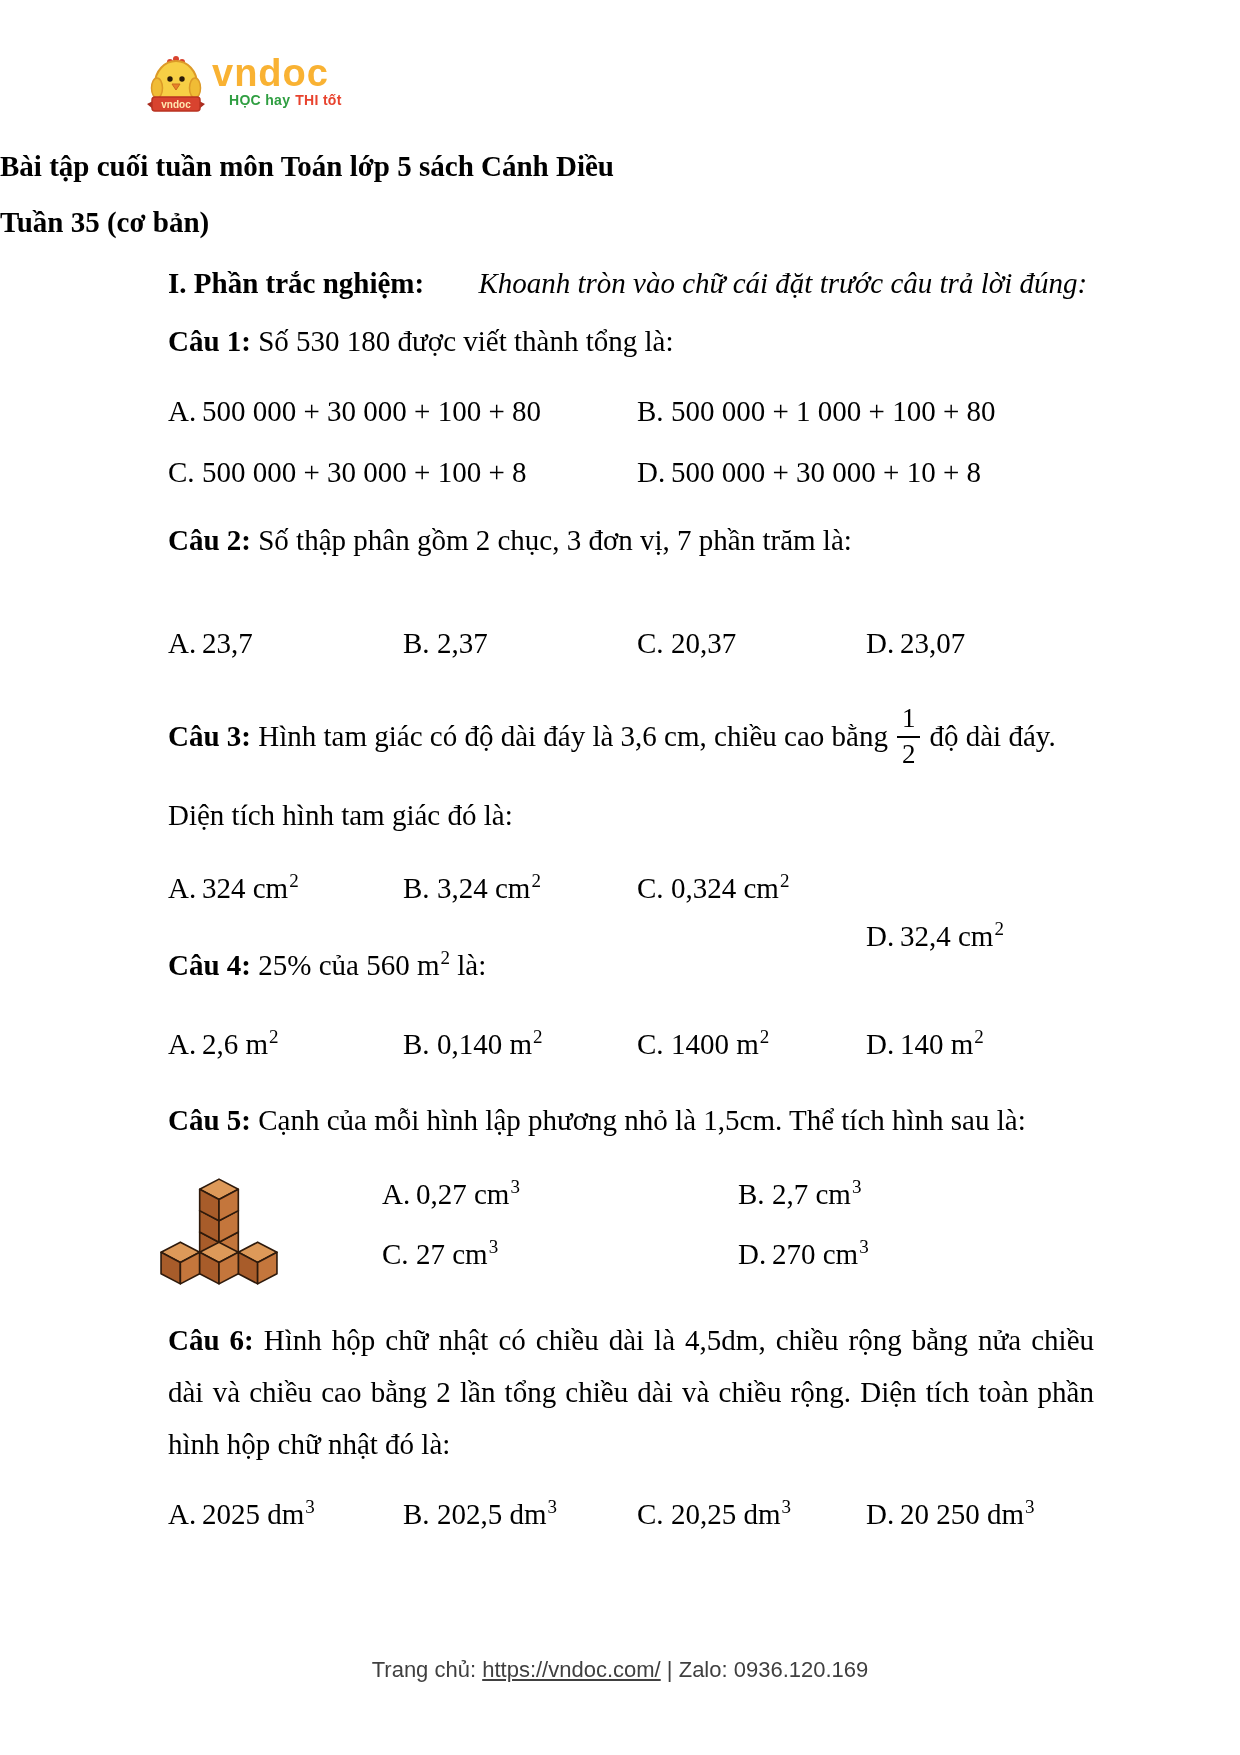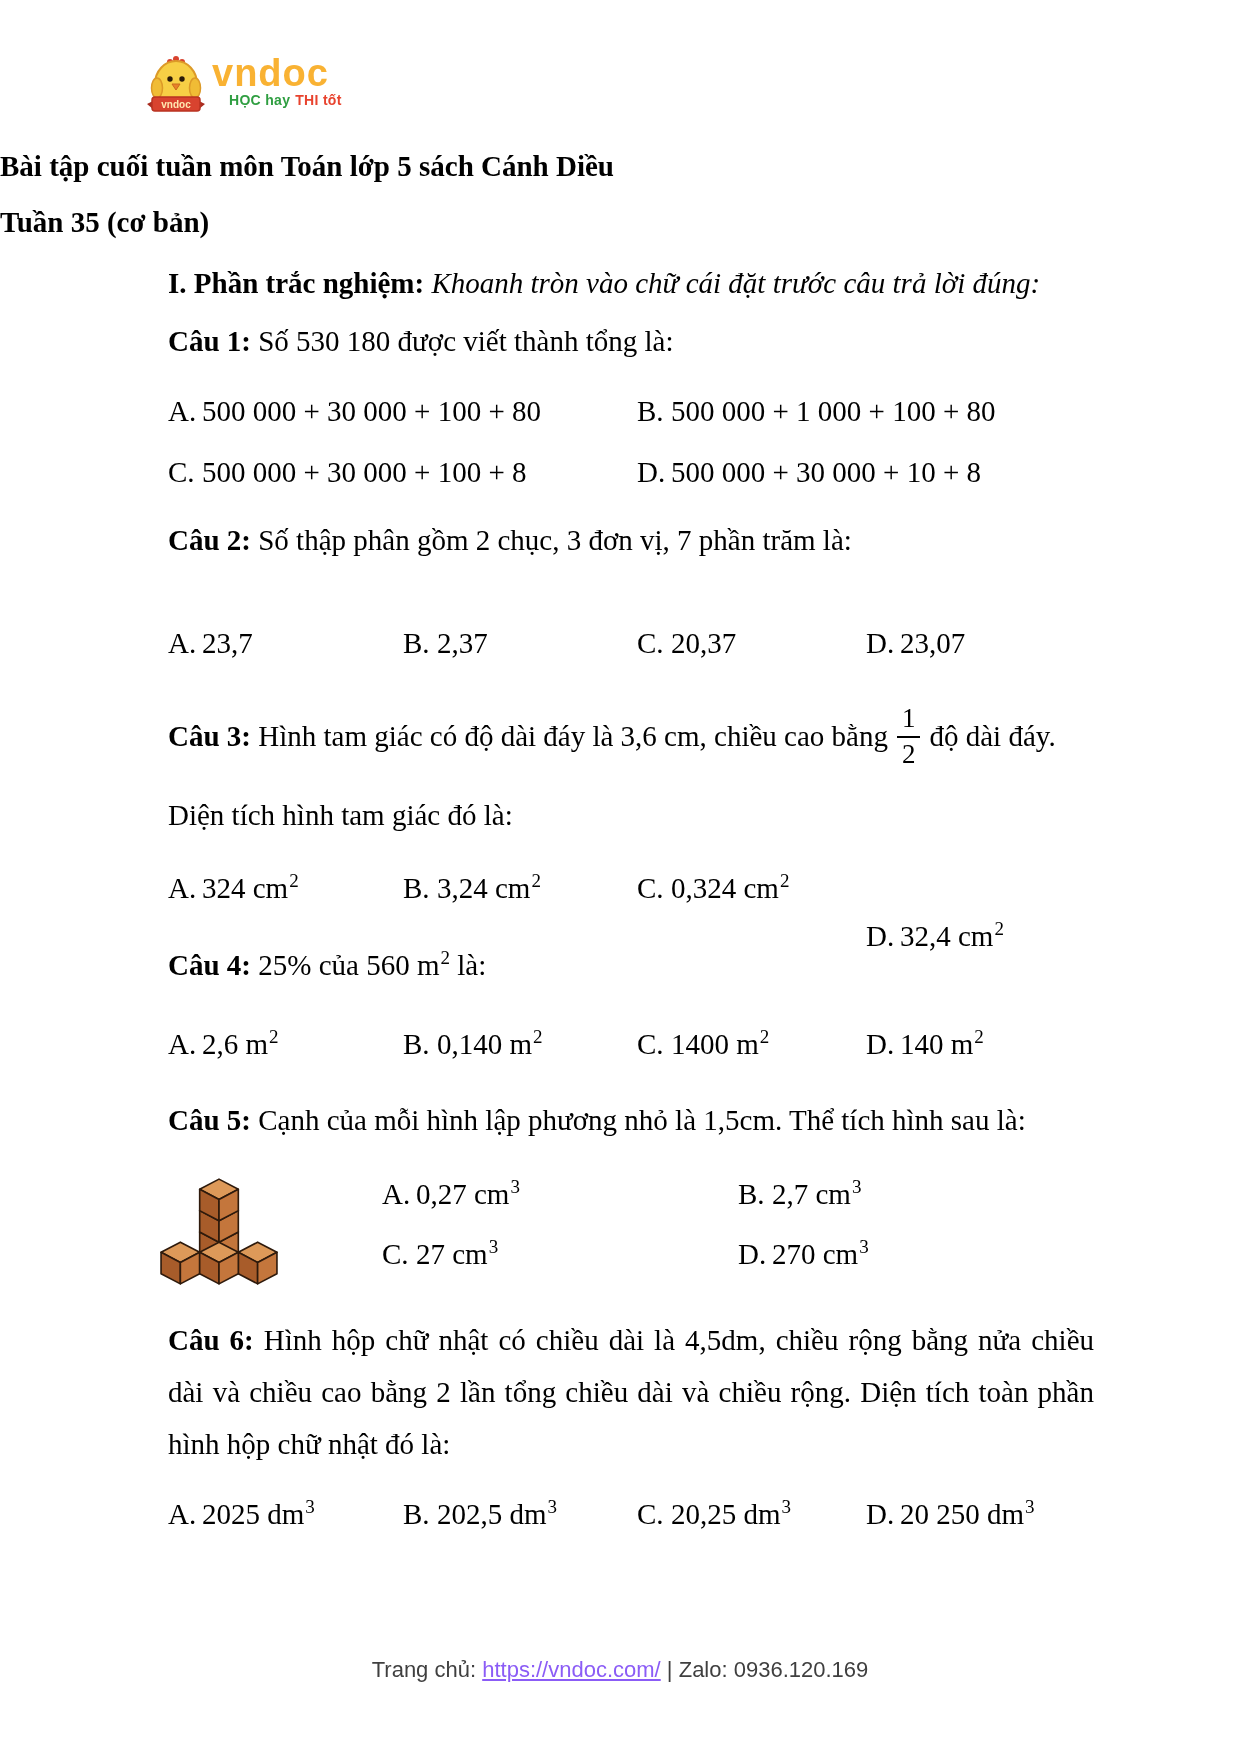--- a/index.html
+++ b/index.html
@@ -3,40 +3,40 @@
 <meta charset="utf-8">
 <style>
   html,body { margin:0; padding:0; background:#ffffff; }
   .page {
     position:relative; width:1240px; height:1755px; background:#ffffff;
     font-family:"Liberation Serif", serif; color:#000; overflow:hidden;
   }
   .line { position:absolute; font-size:29px; line-height:40px; white-space:nowrap; }
   .center { left:0; width:100%; text-align:left; }
   .b { font-weight:bold; }
-  .i { font-style:italic; }
+  .i { font-style:italic;margin-left:47px; }
   .qlabel { font-weight:bold; }
   .opt-key { display:inline-block; min-width:34px; }
   sup { font-size:19px; line-height:0; position:relative; top:-11px; vertical-align:baseline; margin-left:1px; }
   .just { white-space:normal; text-align:justify; text-align-last:justify; }
   .frac { display:inline-block; vertical-align:middle; text-align:center;
           font-size:27px; line-height:1.1; margin:0 9px; position:relative; top:-3px; }
   .frac .num { display:block; padding:0 5px 2px; }
   .frac .den { display:block; border-top:2px solid #000; padding:2px 5px 0; }
   
   .logo { position:absolute; left:146px; top:54px; display:flex; align-items:flex-start; gap:6px;
           font-family:"Liberation Sans", sans-serif; }
   .logo-textcol { display:flex; flex-direction:column; }
   .brand { font-size:38px; font-weight:bold; letter-spacing:1px; line-height:38px; }
   .tagline { font-size:14px; font-weight:bold; line-height:16px; letter-spacing:0.3px;margin-left:17px; }
   .tag-red { margin-left:5px; }
   
   .footer { position:absolute; top:1655px; left:0; width:100%; text-align:center;
             font-family:"Liberation Sans", sans-serif; font-size:22px; line-height:30px; color:#3f3f3f; }
-  .footer a { color:#8b5cf6; }
+  .footer a { color:#404040; }
   .fig { position:absolute; left:158px; top:1176px; }
 </style>
 </head>
 <body>
 
 <div class="page">
 
   <div class="logo">
     <svg width="60" height="64" viewBox="0 0 60 64">
       <circle cx="24" cy="8" r="3" fill="#D8432F"></circle>

